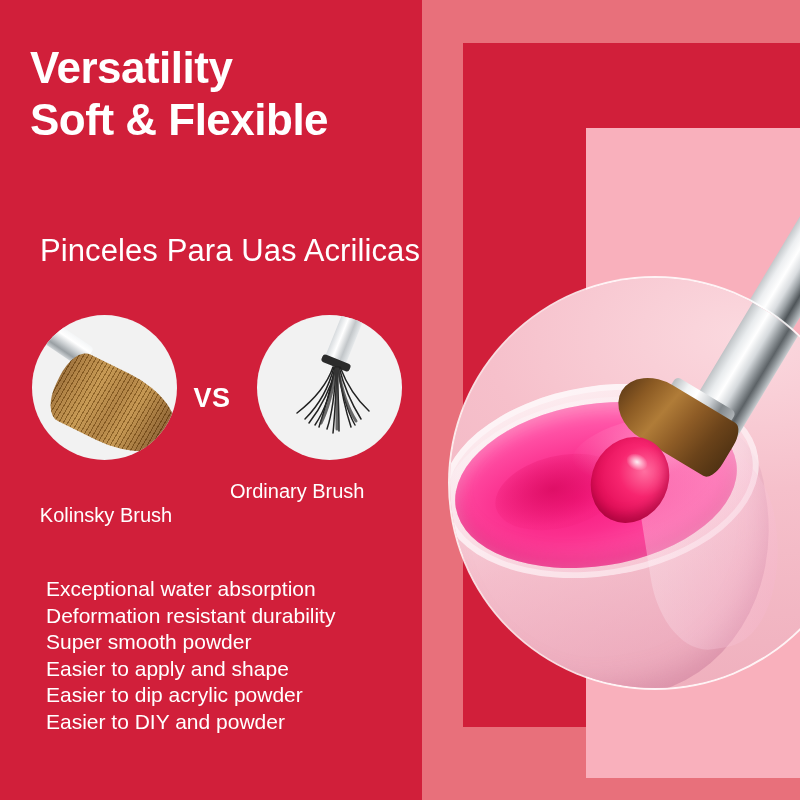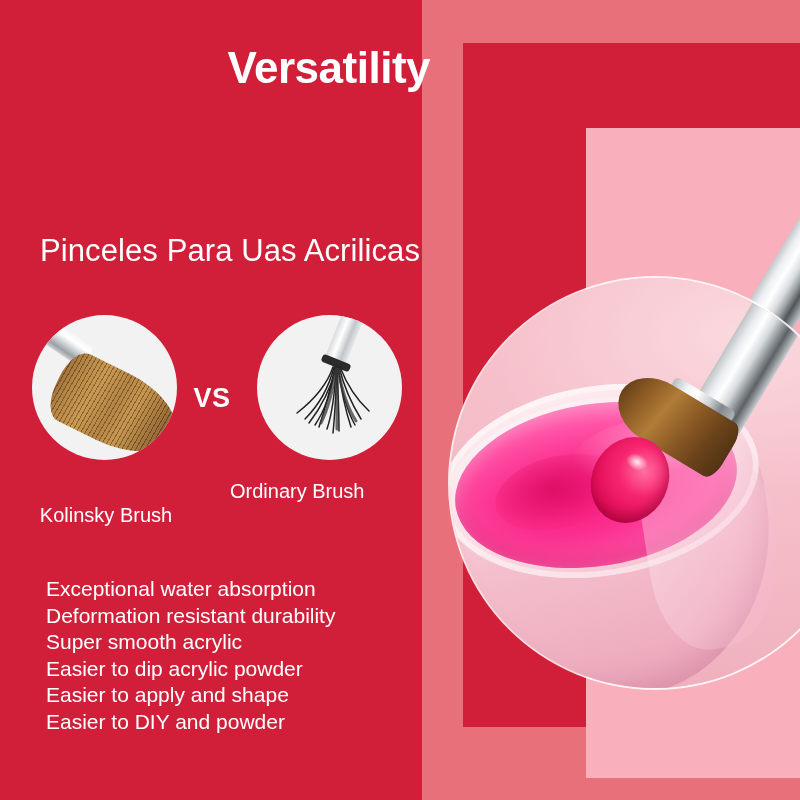--- a/index.html
+++ b/index.html
@@ -182,21 +182,20 @@
   
   .headline {
     position: absolute;
     left: 30px; top: 42px;
     width: 400px;
     color: #FFFFFF;
     font-size: 44px;
     line-height: 1.18;
     font-weight: bold;
     letter-spacing: -0.5px;
-    text-align: right;
   }
   .headline div { white-space: nowrap; }
   .subtitle {
     position: absolute;
     left: 40px; top: 233px;
     color: #FFFFFF;
     font-size: 31px;
     font-weight: normal;
     letter-spacing: 0.1px;
   }
@@ -329,20 +328,21 @@
     <div class="jar-wall-right"></div>
     <div class="brush-shaft"></div>
     <div class="brush-ferrule"></div>
     <div class="brush-hair"></div>
     <div class="brush-bead"></div>
     <div class="brush-bead-gloss"></div>
   </div>
 
   <div class="headline">
     <div>Versatility</div>
+    <div>Soft &amp; Flexible</div>
   </div>
   <div class="subtitle">Pinceles Para Uas Acrilicas</div>
 
   <div class="compare">
 
     <div class="circle-badge circle-kolinsky">
       <div class="k-ferrule"></div>
       <div class="k-hair"></div>
       <div class="k-hair-lines"></div>
     </div>
@@ -374,19 +374,19 @@
     </div>
 
     <div class="compare-vs">VS</div>
     <div class="label-kolinsky">Kolinsky Brush</div>
     <div class="label-ordinary">Ordinary Brush</div>
   </div>
 
   <div class="features">
     <div>Exceptional water absorption</div>
     <div>Deformation resistant durability</div>
-    <div>Super smooth acrylic</div>
+    <div>Super smooth powder</div>
+    <div>Easier to apply and shape</div>
     <div>Easier to dip acrylic powder</div>
-    <div>Easier to apply and shape</div>
     <div>Easier to DIY and powder</div>
   </div>
 
 </div>
 
 </body></html>

